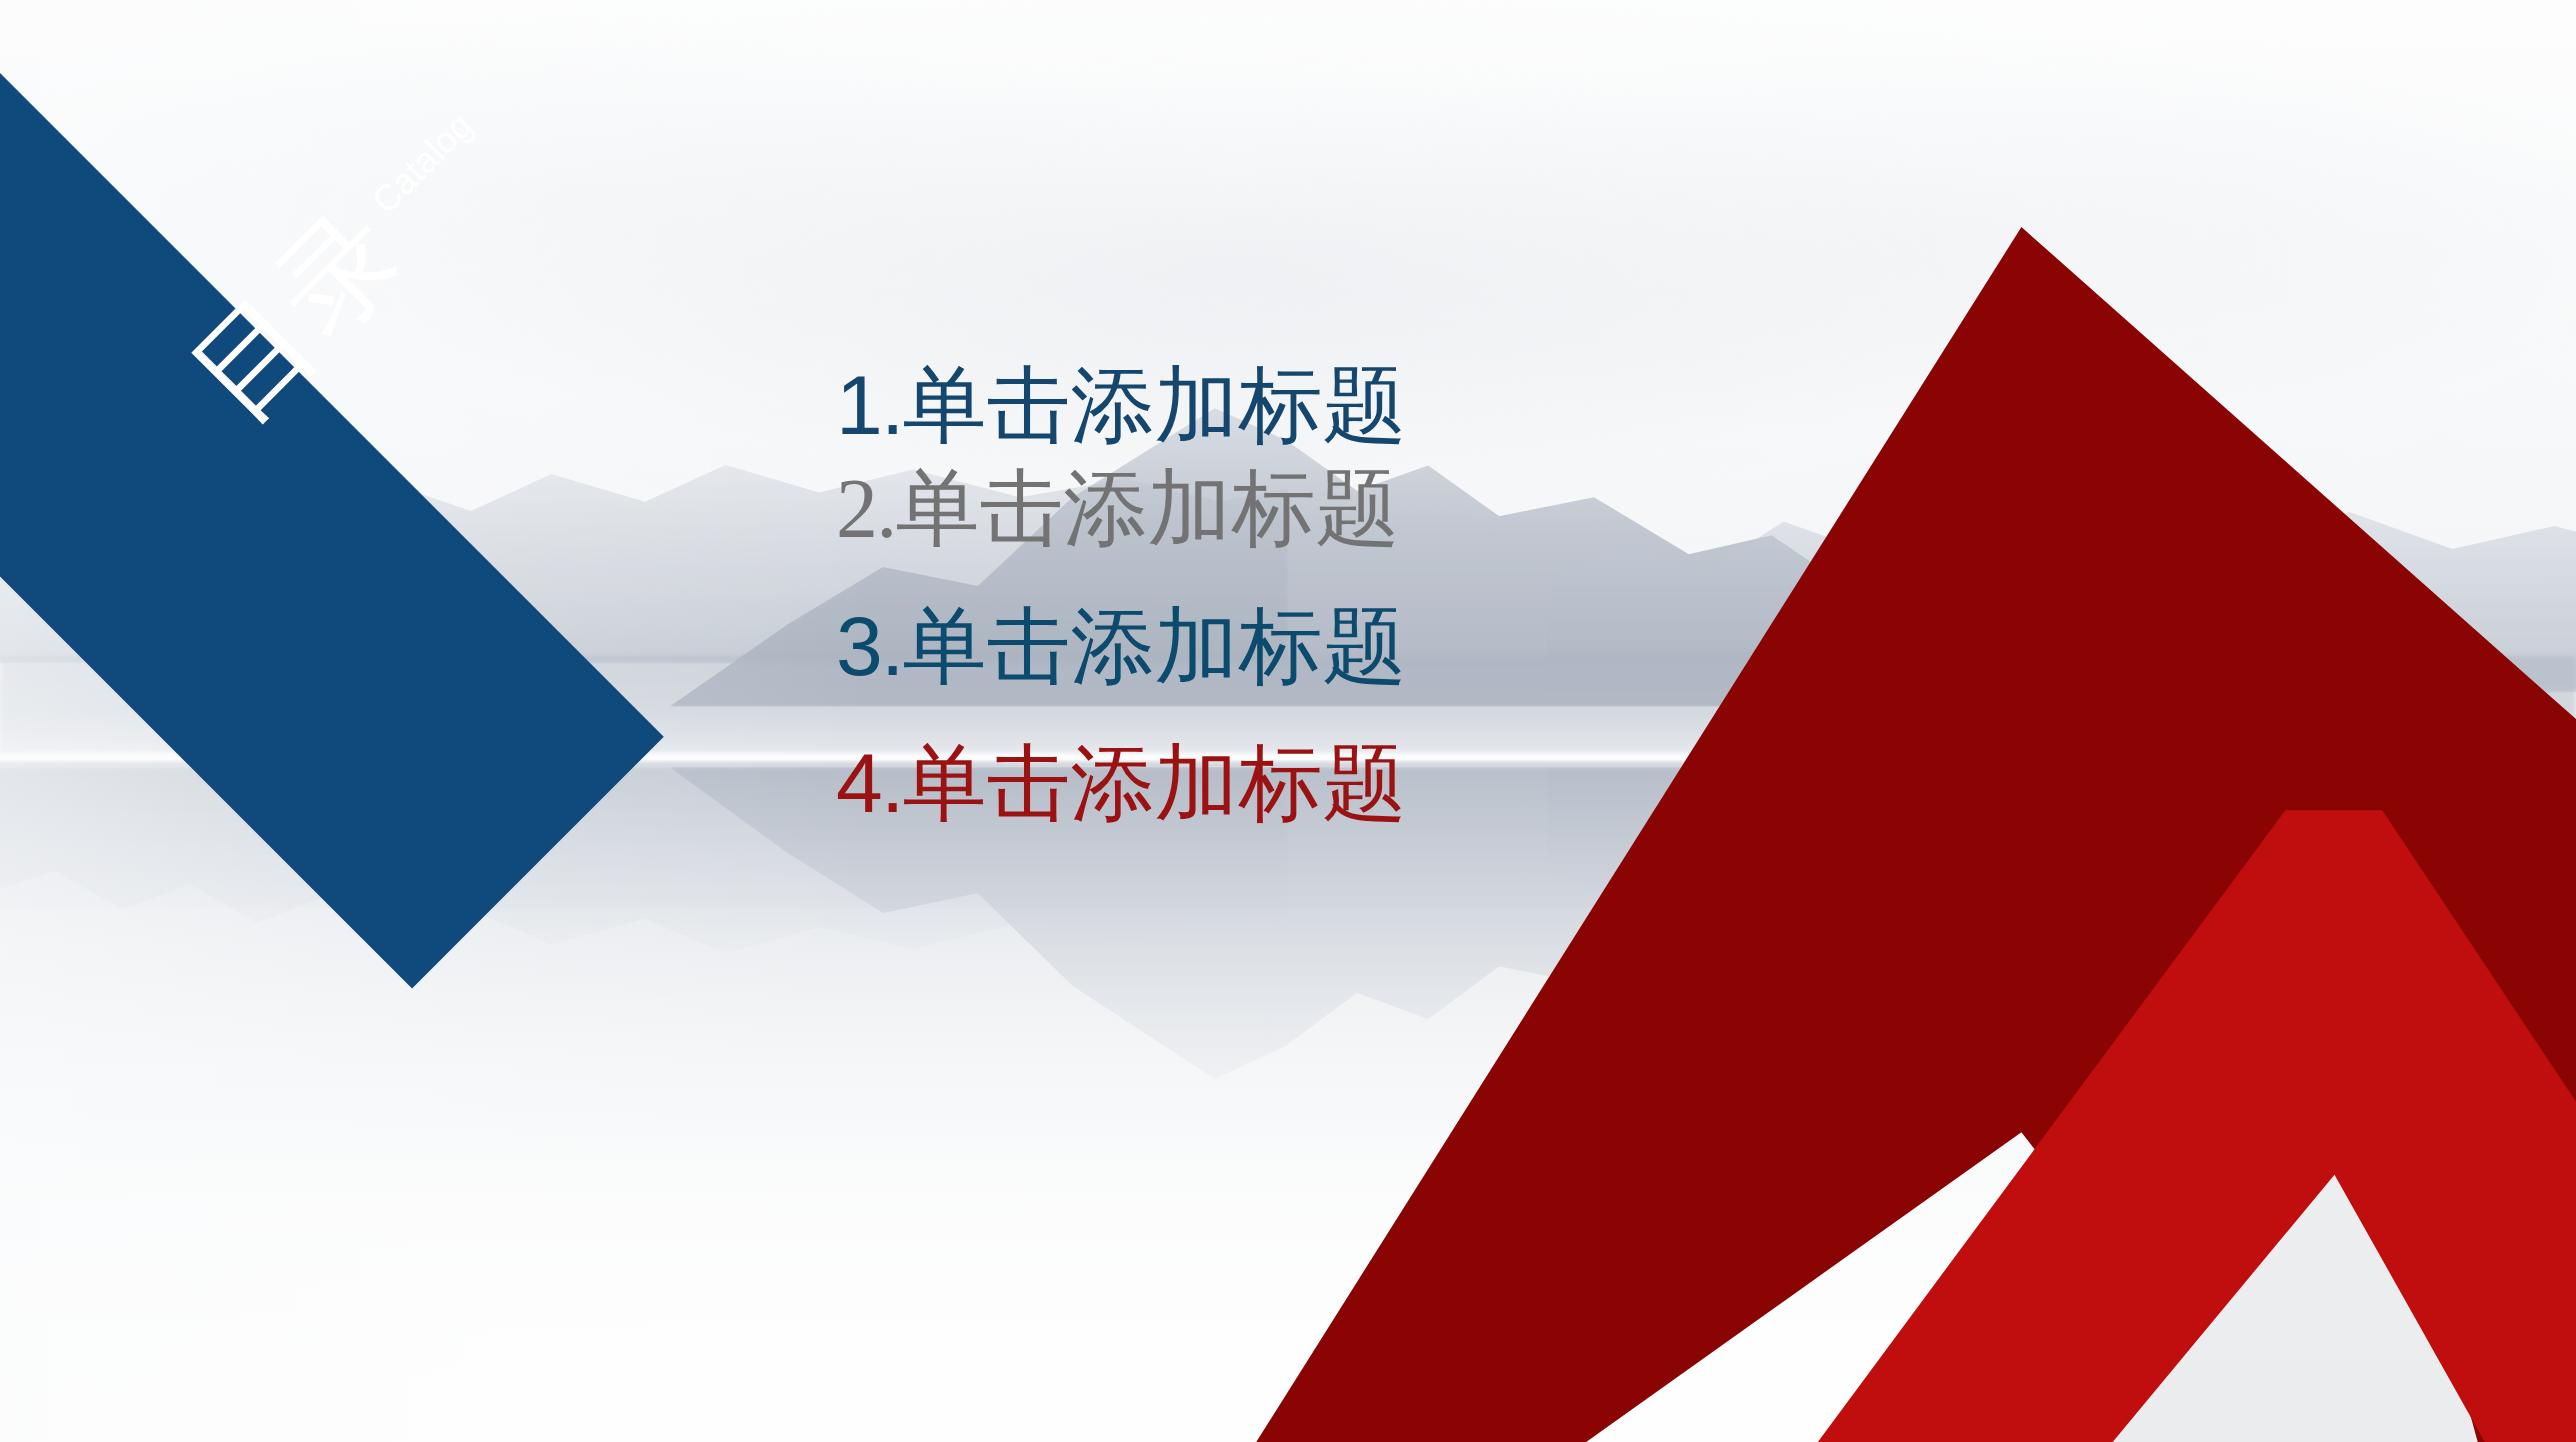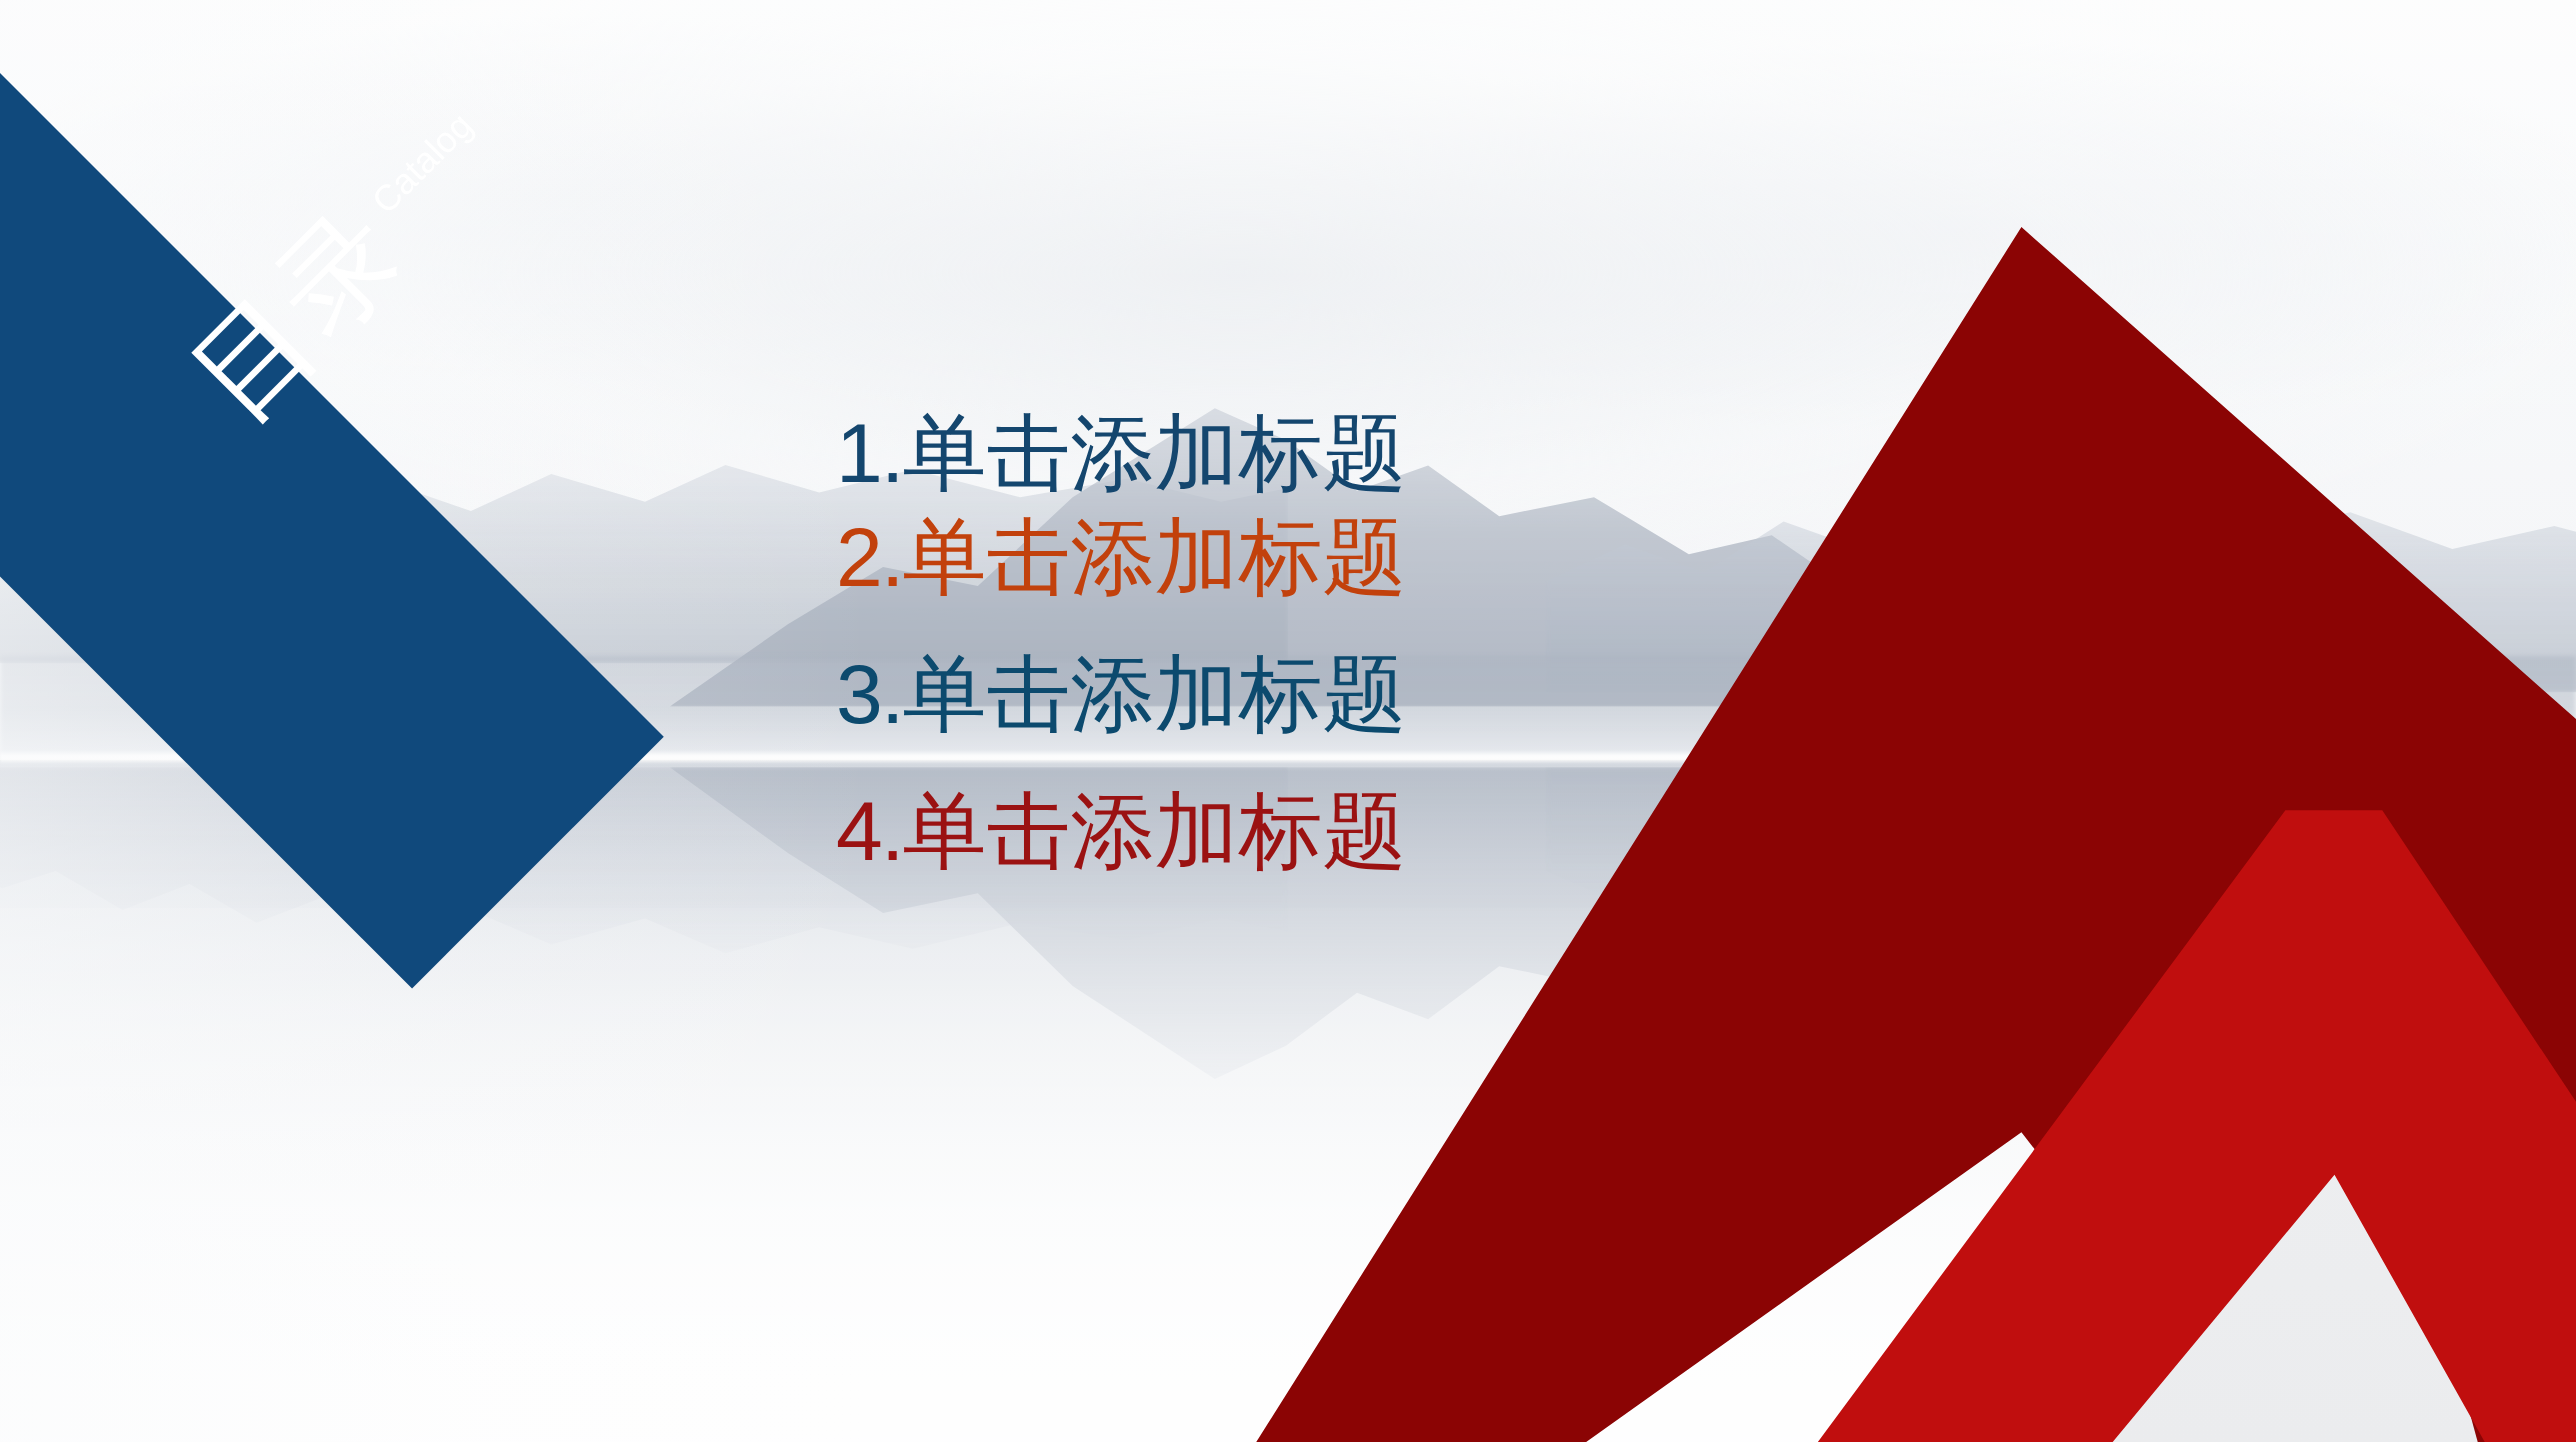--- a/index.html
+++ b/index.html
@@ -186,21 +186,20 @@
     white-space: nowrap;
     padding-bottom: 58px;
   }
 
   
   .toc {
     position: absolute;
     left: 836px;
     top: 363px;
     width: 745px;
-    margin-top: 48px;
   }
   .toc-item {
     font-size: 84px;
     line-height: 1.0;
     white-space: nowrap;
     font-weight: 400;
     letter-spacing: 0px;
   }
   .toc-item .num { letter-spacing: -1.8px; }
   .gap-sm { height: 20px; }
@@ -239,21 +238,21 @@
   <div class="label-group">
     <span class="label-cn">目录</span>
     <span class="label-en">Catalog</span>
   </div>
 
   <div class="toc">
     <div class="toc-item" style="color: rgb(20, 70, 110);">
       <span class="num">1.</span><span>单击添加标题</span>
     </div>
     <div class="gap-sm"></div>
-    <div class="toc-item" style="color: #c2410c;">
+    <div class="toc-item" style="color: #737373; font-family: Liberation Serif, serif;">
       <span class="num">2.</span><span>单击添加标题</span>
     </div>
     <div class="gap-md"></div>
     <div class="toc-item" style="color: #0c4a6e;">
       <span class="num">3.</span><span>单击添加标题</span>
     </div>
     <div class="gap-md"></div>
     <div class="toc-item" style="color: rgb(155, 18, 18);">
       <span class="num">4.</span><span>单击添加标题</span>
     </div>

